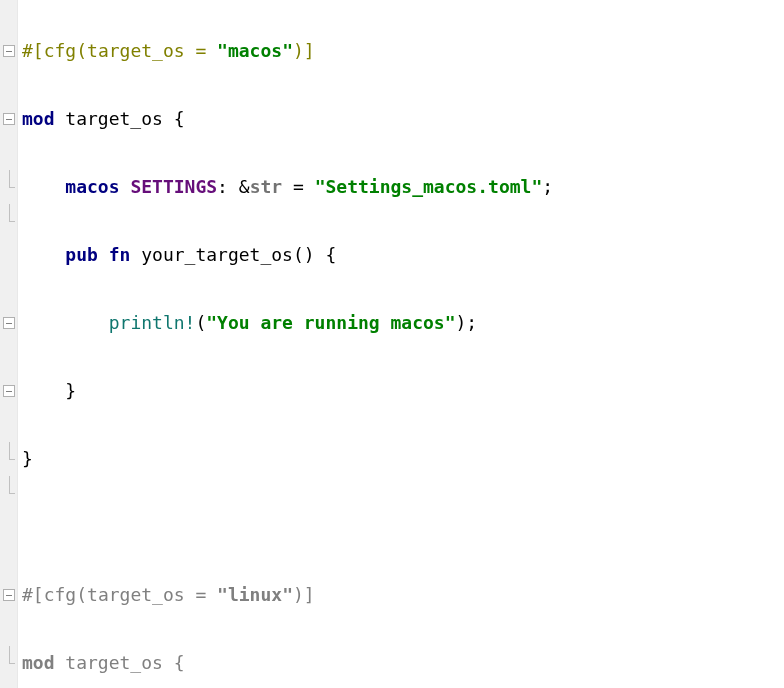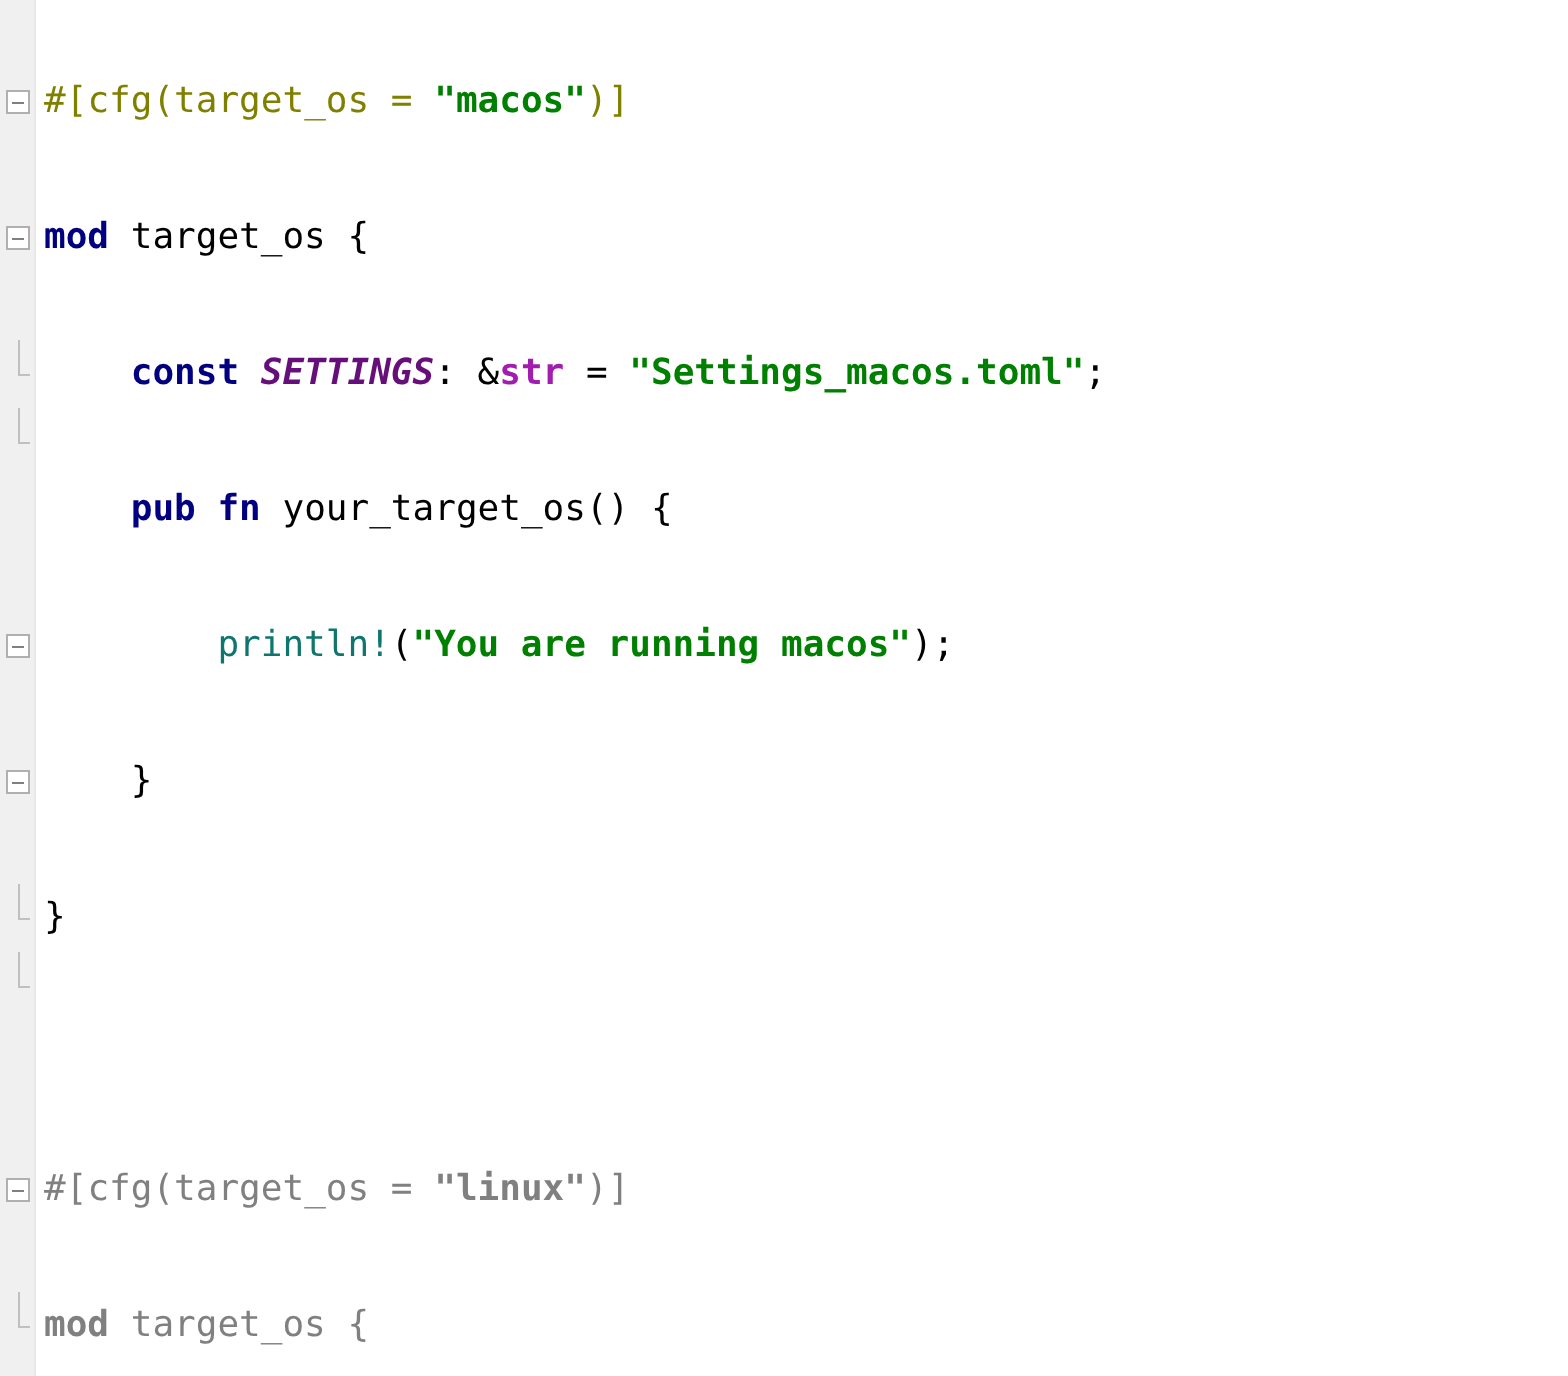--- a/index.html
+++ b/index.html
@@ -79,22 +79,22 @@
     flex: 1;
     padding-left: 4px;
     white-space: pre;
     padding-top: 0;
   }
   .line { height: 34px; }
   .attr { color: #808000; }
   .kw { color: #000080; font-weight: bold; }
   .str { color: #008000; font-weight: bold; }
   .ident { color: #000000; }
-  .const-name { color: #660E7A; font-style: italic; font-weight: bold; }
-  .type { color: #a21caf; font-weight: bold; }
+  .const-name { color: #660E7A; font-weight: bold; }
+  .type { color: #737373; font-weight: bold; }
   .macro { color: #0f766e; }
   .dim { color: #808080; }
   .dim-kw { color: #808080; font-weight: bold; }
   .dim-str { color: #808080; font-weight: bold; }
   .punc { color: #000000; }
 </style>
 </head>
 <body>
 
 <div class="editor">
@@ -137,21 +137,21 @@
       </div>
     <div class="gutter-row"></div>
     <div class="gutter-row">
         <span class="fold-icon fold-close"></span>
       </div>
   </div>
 
   <div class="code">
 <div class="line"><span class="attr">#[</span><span class="attr">cfg</span><span class="attr">(</span><span class="attr">target_os</span><span class="attr"> = </span><span class="str">"macos"</span><span class="attr">)</span><span class="attr">]</span></div>
 <div class="line"><span class="kw">mod</span><span class="ident"> target_os </span><span class="punc">{</span></div>
-<div class="line"><span>    </span><span class="kw">const</span><span> </span><span class="const-name">SETTINGS</span><span class="punc">: </span><span class="punc">&amp;</span><span class="type">str</span><span class="punc"> = </span><span class="str">"Settings_macos.toml"</span><span class="punc">;</span></div>
+<div class="line"><span>    </span><span class="kw">macos</span><span> </span><span class="const-name">SETTINGS</span><span class="punc">: </span><span class="punc">&amp;</span><span class="type">str</span><span class="punc"> = </span><span class="str">"Settings_macos.toml"</span><span class="punc">;</span></div>
 <div class="line"><span>    </span><span class="kw">pub</span><span> </span><span class="kw">fn</span><span class="ident"> your_target_os</span><span class="punc">() </span><span class="punc">{</span></div>
 <div class="line"><span>        </span><span class="macro">println!</span><span class="punc">(</span><span class="str">"You are running macos"</span><span class="punc">)</span><span class="punc">;</span></div>
 <div class="line"><span>    </span><span class="punc">}</span></div>
 <div class="line"><span class="punc">}</span></div>
 <div class="line"></div>
 <div class="line"><span class="dim">#[</span><span class="dim">cfg</span><span class="dim">(</span><span class="dim">target_os</span><span class="dim"> = </span><span class="dim-str">"linux"</span><span class="dim">)</span><span class="dim">]</span></div>
 <div class="line"><span class="dim-kw">mod</span><span class="dim"> target_os </span><span class="dim">{</span></div>
 
 
 

